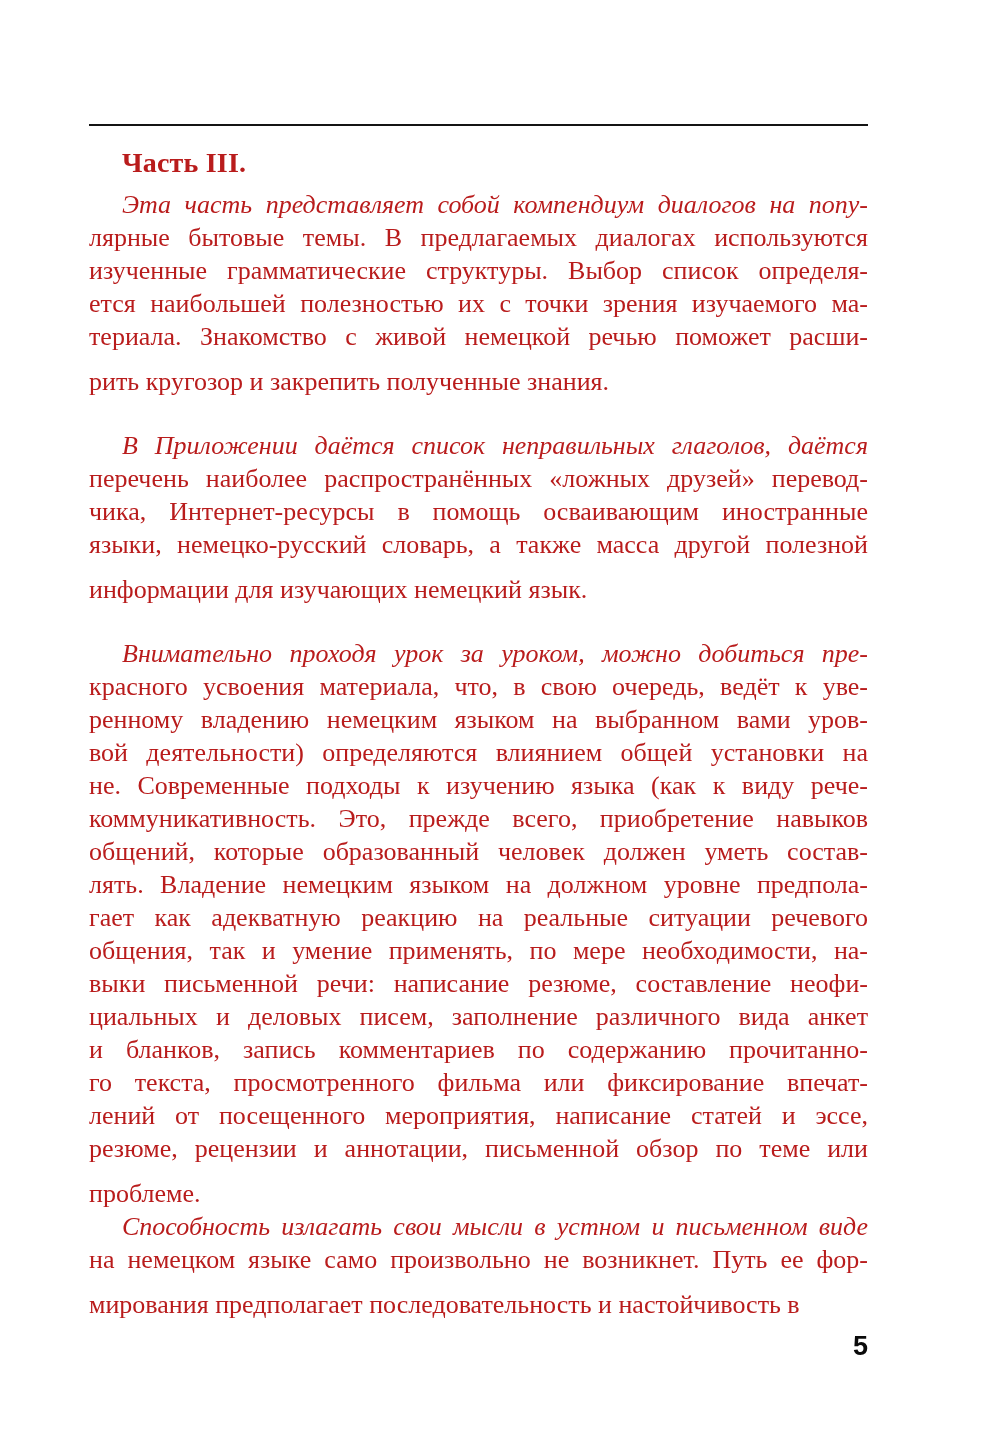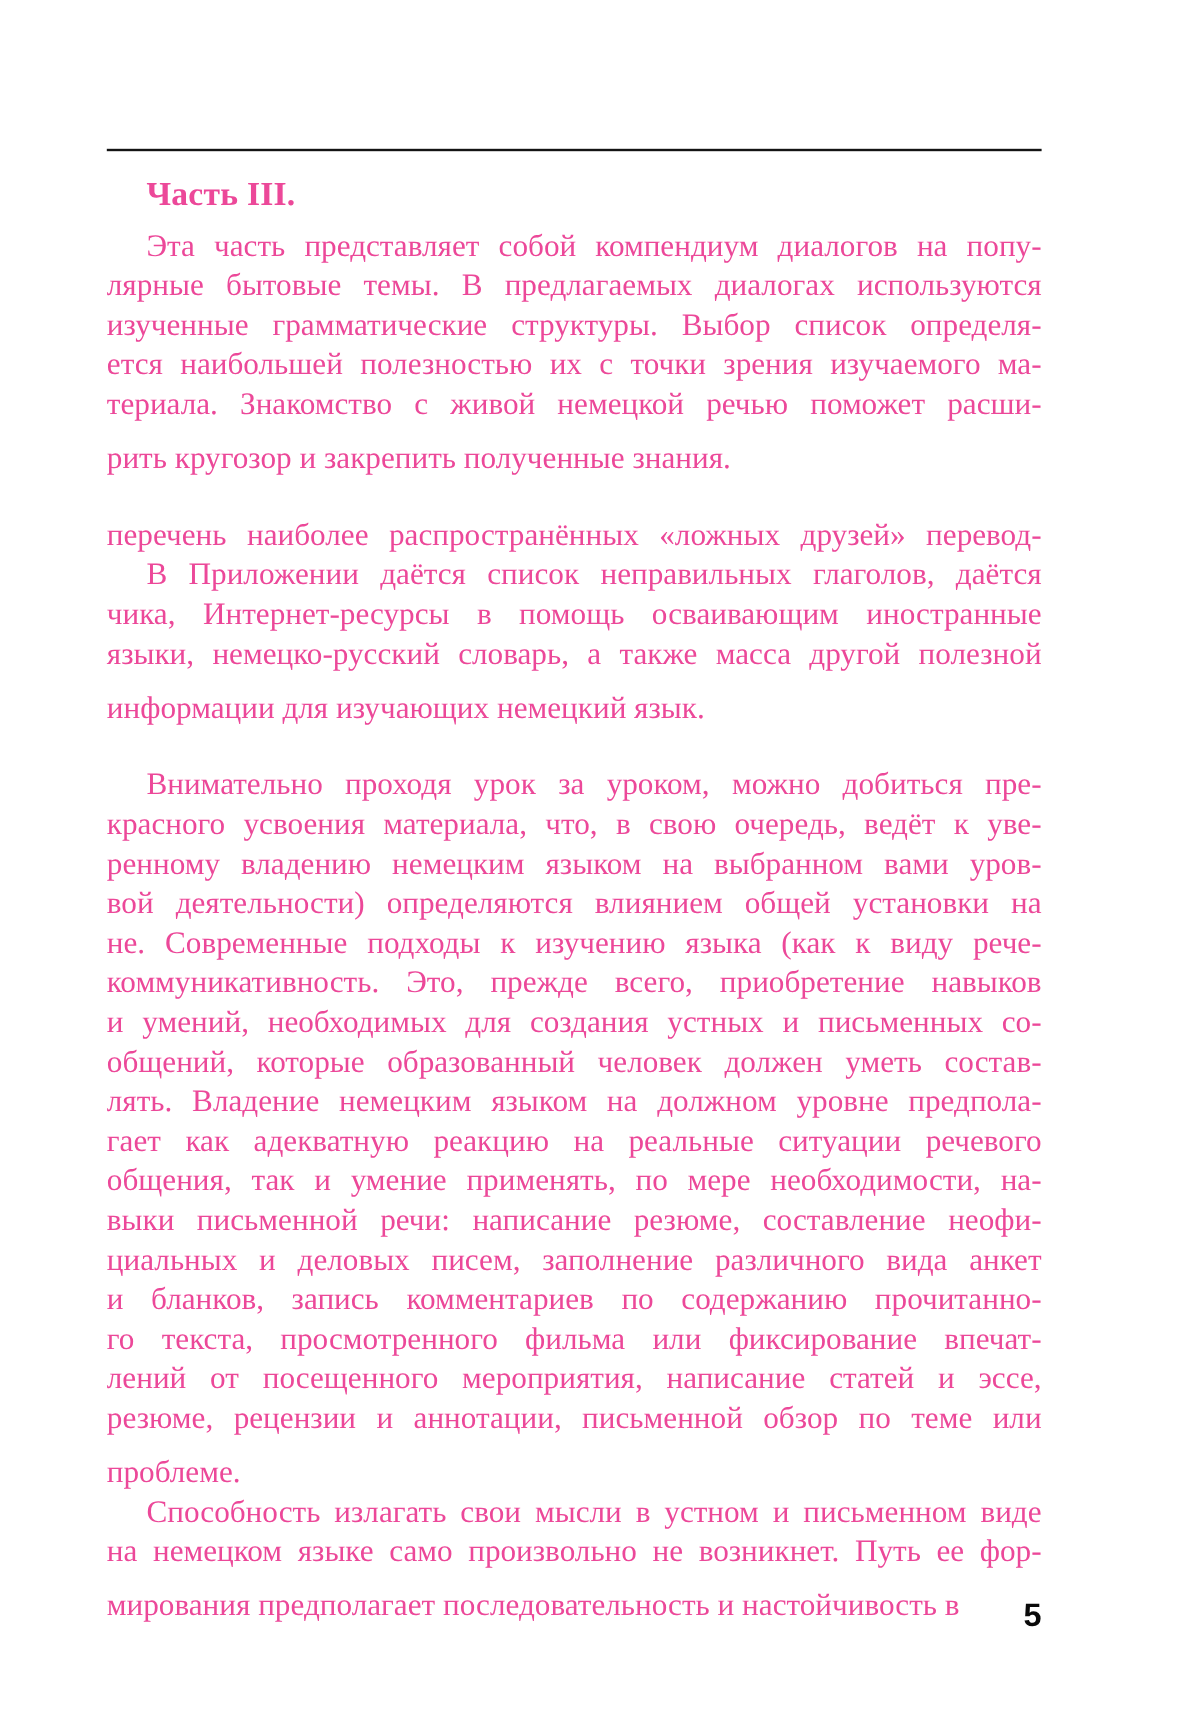--- a/index.html
+++ b/index.html
@@ -47,20 +47,21 @@
   }
   .line {
     font-size: 26px;
     line-height: 33px;
     text-align: justify;
     text-align-last: justify;
     white-space: normal;
   }
   .line.first {
     text-indent: 33px;
+    font-style: italic;
   }
   .line.last {
     text-align-last: left;
     margin-top: 12px;
   }
   .page-number {
     position: absolute;
     right: 119px;
     top: 1331px;
     font-family: "Liberation Sans", sans-serif;
@@ -68,46 +69,45 @@
     font-size: 27px;
     line-height: 30px;
     color: #0a0a0a;
   }
 </style>
 </head>
 <body style="background: rgb(255, 255, 255);">
 
 <hr class="top-rule" style="border-top-color: rgb(20, 20, 20);">
 
-<div class="content" style="color: #ec4899;">
+<div class="content" style="color: #b91c1c;">
   <div class="heading">Часть III.</div>
   <div id="paragraphs">
       <div class="para">
         <div class="line first">Эта часть представляет собой компендиум диалогов на попу-</div>
         <div class="line">лярные бытовые темы. В предлагаемых диалогах используются</div>
         <div class="line">изученные грамматические структуры. Выбор список определя-</div>
         <div class="line">ется наибольшей полезностью их с точки зрения изучаемого ма-</div>
         <div class="line">териала. Знакомство с живой немецкой речью поможет расши-</div>
         <div class="line last">рить кругозор и закрепить полученные знания.</div>
       </div>
       <div class="para spaced">
+        <div class="line first">В Приложении даётся список неправильных глаголов, даётся</div>
         <div class="line">перечень наиболее распространённых «ложных друзей» перевод-</div>
-        <div class="line first">В Приложении даётся список неправильных глаголов, даётся</div>
         <div class="line">чика, Интернет-ресурсы в помощь осваивающим иностранные</div>
         <div class="line">языки, немецко-русский словарь, а также масса другой полезной</div>
         <div class="line last">информации для изучающих немецкий язык.</div>
       </div>
       <div class="para spaced">
         <div class="line first">Внимательно проходя урок за уроком, можно добиться пре-</div>
         <div class="line">красного усвоения материала, что, в свою очередь, ведёт к уве-</div>
         <div class="line">ренному владению немецким языком на выбранном вами уров-</div>
         <div class="line">вой деятельности) определяются влиянием общей установки на</div>
         <div class="line">не. Современные подходы к изучению языка (как к виду рече-</div>
         <div class="line">коммуникативность. Это, прежде всего, приобретение навыков</div>
-        <div class="line">и умений, необходимых для создания устных и письменных со-</div>
         <div class="line">общений, которые образованный человек должен уметь состав-</div>
         <div class="line">лять. Владение немецким языком на должном уровне предпола-</div>
         <div class="line">гает как адекватную реакцию на реальные ситуации речевого</div>
         <div class="line">общения, так и умение применять, по мере необходимости, на-</div>
         <div class="line">выки письменной речи: написание резюме, составление неофи-</div>
         <div class="line">циальных и деловых писем, заполнение различного вида анкет</div>
         <div class="line">и бланков, запись комментариев по содержанию прочитанно-</div>
         <div class="line">го текста, просмотренного фильма или фиксирование впечат-</div>
         <div class="line">лений от посещенного мероприятия, написание статей и эссе,</div>
         <div class="line">резюме, рецензии и аннотации, письменной обзор по теме или</div>

